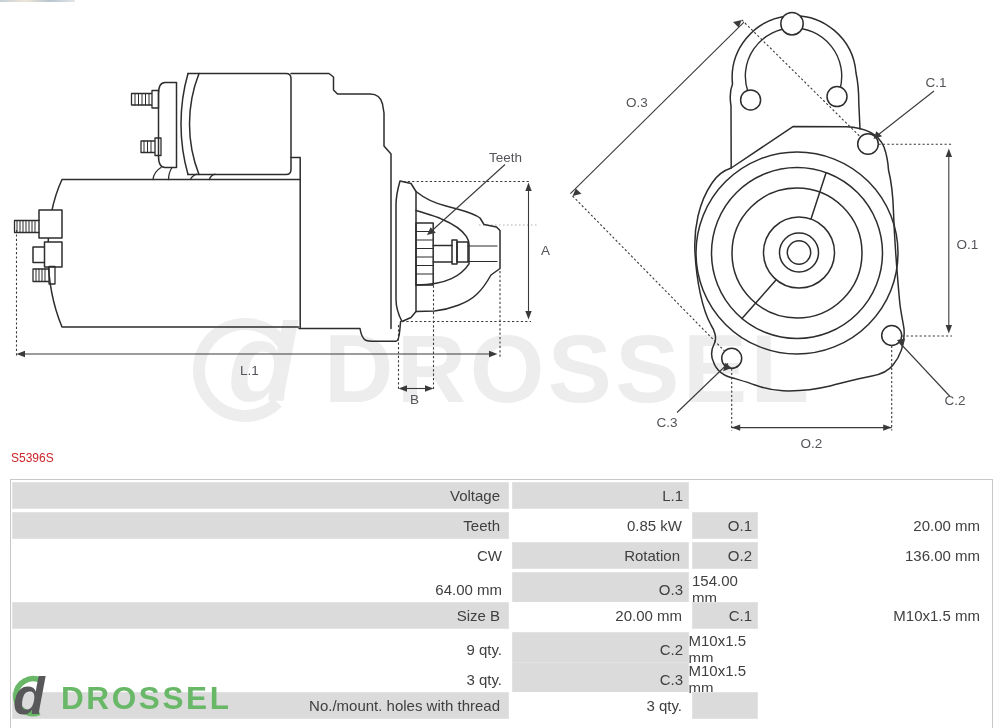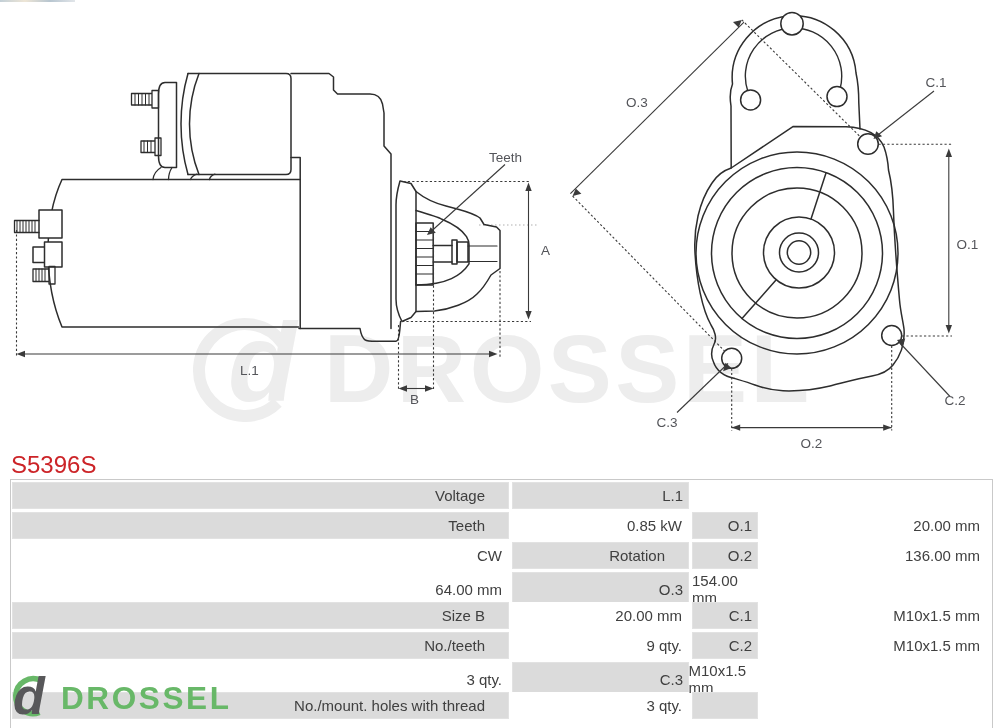--- a/index.html
+++ b/index.html
@@ -1,28 +1,28 @@
 <!DOCTYPE html>
 <html><head>
 <meta charset="utf-8">
 <style>
   html,body{margin:0;padding:0;background:#fff;width:1000px;height:728px;overflow:hidden;}
   body{font-family:"Liberation Sans", sans-serif;position:relative;}
   #topsliver{position:absolute;left:0;top:0;width:75px;height:2px;
     background:linear-gradient(90deg,#aebfc9,#e8ddc8,#9fb2c0,#d8dde2);opacity:.75;}
-  #code{position:absolute;left:11px;top:451px;font-size:24px;color:#cc2428;}
+  #code{position:absolute;left:11px;top:451px;font-size:12px;color:#cc2428;}
   #tbl{position:absolute;left:10px;top:479px;width:980px;border:1px solid #c9c9c9;
     background:#fff;padding-top:2px;padding-left:1px;}
   .row{display:grid;grid-template-columns:497px 177px 66px 231px;column-gap:3px;
     margin-bottom:3px;height:27px;}
   .row:last-child{margin-bottom:20px;}
   .c{display:flex;align-items:center;justify-content:flex-end;font-size:15px;color:#404040;}
   .g{background:#dbdbdb;border:1px solid #e2e2e2;}
   .w{background:#fff;}
-  .c1{padding-right:23px;}
+  .c1{padding-right:8px;}
   .c2{padding-right:7px;}
   .c3{padding-right:5px;}
   .c4{padding-right:12px;}
   #logo{position:absolute;left:0px;top:671px;}
 </style>
 </head>
 <body>
 <div id="topsliver"></div>
 <svg id="draw" width="1000" height="478" viewBox="0 0 1000 478" style="position:absolute;left:0;top:0">
 
@@ -186,21 +186,20 @@
       <div class="c g c3">O.3</div>
       <div class="c w c4">154.00 mm</div>
     </div>
   <div class="row">
       <div class="c g c1">Size B</div>
       <div class="c w c2">20.00 mm</div>
       <div class="c g c3">C.1</div>
       <div class="c w c4">M10x1.5 mm</div>
     </div>
   <div class="row">
-      <div class="c g c1">No./teeth</div>
       <div class="c w c2">9 qty.</div>
       <div class="c g c3">C.2</div>
       <div class="c w c4">M10x1.5 mm</div>
     </div>
   <div class="row">
       <div class="c w c2">3 qty.</div>
       <div class="c g c3">C.3</div>
       <div class="c w c4">M10x1.5 mm</div>
     </div>
   <div class="row">

